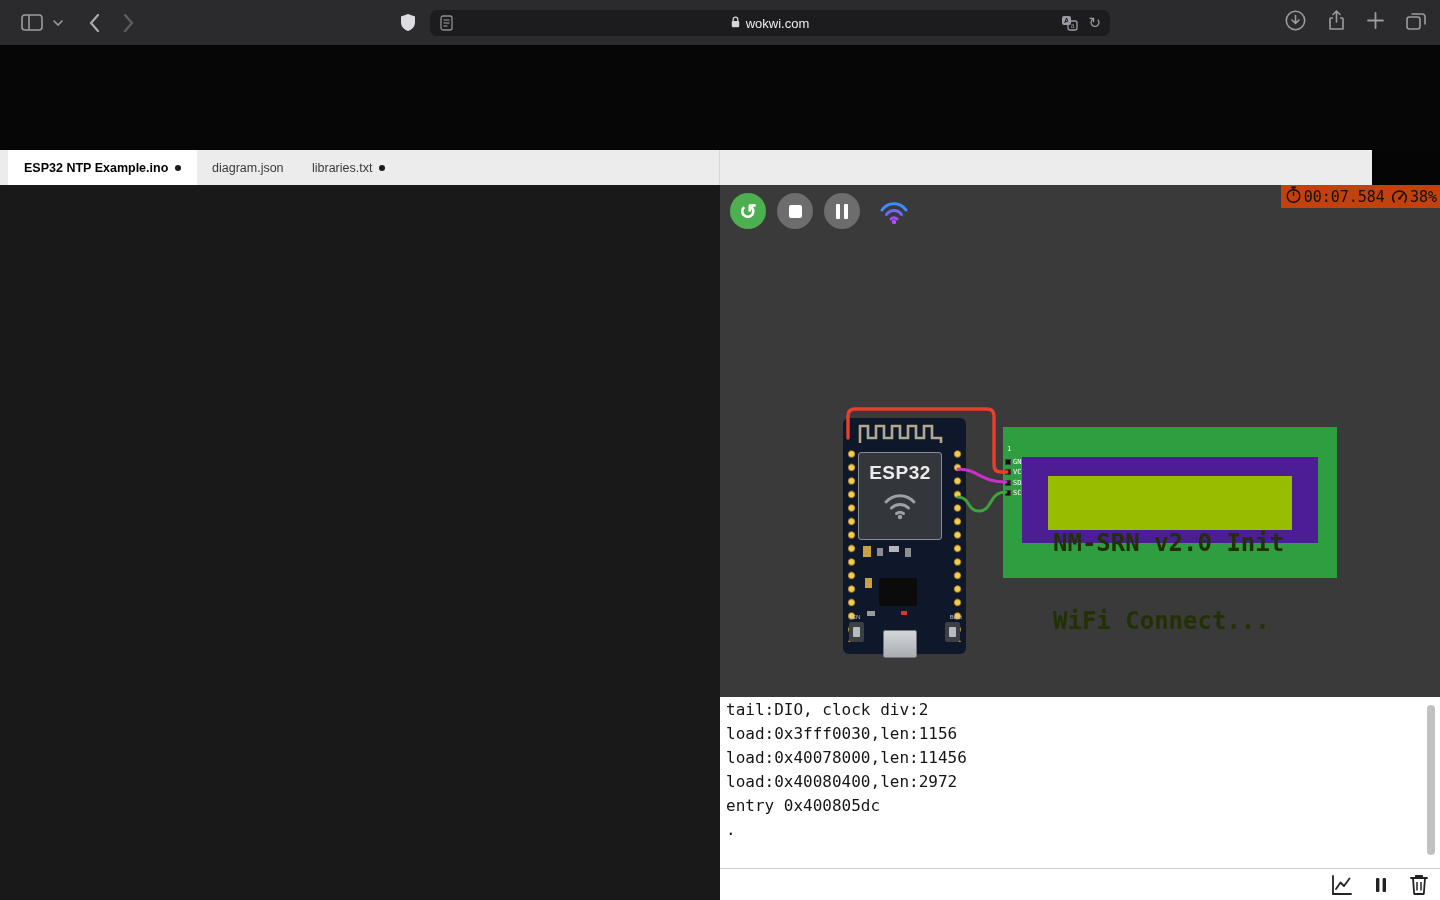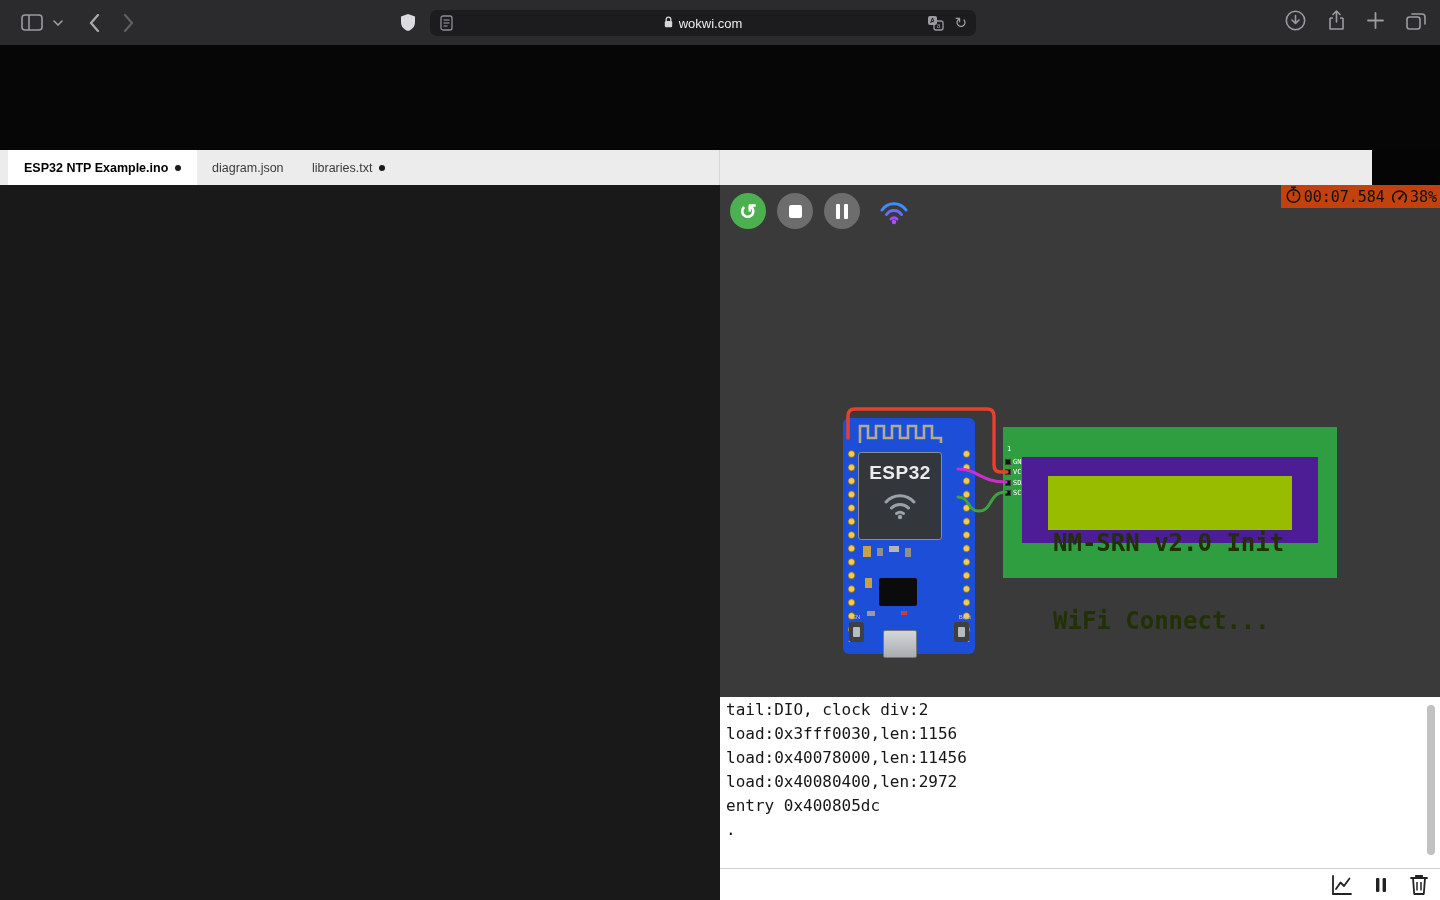--- a/index.html
+++ b/index.html
@@ -6,21 +6,21 @@
   .screen{position:relative;width:1440px;height:900px;overflow:hidden;background:#050505;
           font-family:"Liberation Sans",sans-serif;-webkit-font-smoothing:antialiased;}
   
   .toolbar{position:absolute;left:0;top:0;width:1440px;height:45px;background:#2b2b2d;}
   .tb-icon{position:absolute;top:0;height:45px;display:flex;align-items:center;justify-content:center;color:#9b9ba1;cursor:default;}
   .pos-sidebar{left:18px;width:28px;}
   .pos-chev{left:50px;width:16px;}
   .pos-back{left:82px;width:24px;}
   .pos-fwd{left:116px;width:24px;}
   .pos-shield{left:396px;width:24px;}
-  .url-field{position:absolute;left:430px;top:10px;width:546px;height:26px;background:#1c1c1e;border-radius:7px;
+  .url-field{position:absolute;left:430px;top:10px;width:680px;height:26px;background:#1c1c1e;border-radius:7px;
              display:flex;align-items:center;justify-content:center;color:#ededf0;font-size:13px;}
   .url-center{display:flex;align-items:center;gap:6px;}
   .reader{position:absolute;left:10px;top:5px;}
   .trans{position:absolute;right:32px;top:5px;}
   .reload{position:absolute;right:9px;top:3px;font-size:15px;color:#9b9ba1;line-height:20px;}
   .tb-right{position:absolute;right:14px;top:0;height:45px;display:flex;align-items:center;gap:22px;color:#9b9ba1;}
   
   .pageblack{position:absolute;left:0;top:45px;width:1440px;height:105px;background:#060606;}
   .tabbar{position:absolute;left:0;top:150px;width:1372px;height:35px;background:#ececec;display:flex;}
   .file-tabs{position:relative;width:720px;height:35px;border-right:1px solid #d6d6d6;box-sizing:border-box;}
@@ -39,21 +39,21 @@
   .btn-green{background:#4caf50;color:#fff;font-size:21px;font-weight:bold;line-height:1;}
   .btn-gray{background:#6d6d6d;}
   .stop-sq{width:13px;height:13px;background:#fff;border-radius:2px;}
   .pause-bars{display:flex;gap:4px;}
   .pause-bars i{display:block;width:4px;height:15px;background:#fff;border-radius:1px;}
   .wifi{margin-left:8px;display:flex;}
   .timebox{position:absolute;right:0;top:0;height:23px;background:#c2410c;display:flex;align-items:center;gap:2px;
            padding:0 3px 0 4px;font-family:"DejaVu Sans Mono",monospace;font-size:15px;color:#111;}
   
   .diagram{position:absolute;inset:0;}
-  .board{position:absolute;left:123px;top:233px;width:132px;height:236px;background:#1d4ed8;border-radius:6px;}
+  .board{position:absolute;left:123px;top:233px;width:115px;height:236px;background:#0f172a;border-radius:6px;padding-left:8px;}
   .antenna{position:absolute;left:14px;top:3px;}
   .pins{position:absolute;top:30px;bottom:12px;width:9px;
         background-image:radial-gradient(circle at 4.5px 6px,#f0cc55 2.5px,#86681c 3.4px,transparent 4.1px);
         background-size:9px 13.5px;}
   .pins.l{left:4px;} .pins.r{right:4px;}
   .shield{position:absolute;left:15px;top:34px;width:84px;height:88px;background:#33373c;border:1px solid #888d92;border-radius:3px;box-sizing:border-box;text-align:center;}
   .chiplbl{margin-top:9px;color:#ececec;font-weight:bold;font-size:19px;letter-spacing:.5px;}
   .cmp{position:absolute;}
   .btn-phys{position:absolute;top:204px;width:15px;height:20px;background:#3c4043;border-radius:2px;}
   .btn-phys i{position:absolute;left:4px;top:5px;width:7px;height:10px;background:#b7bcc0;border-radius:1px;}

